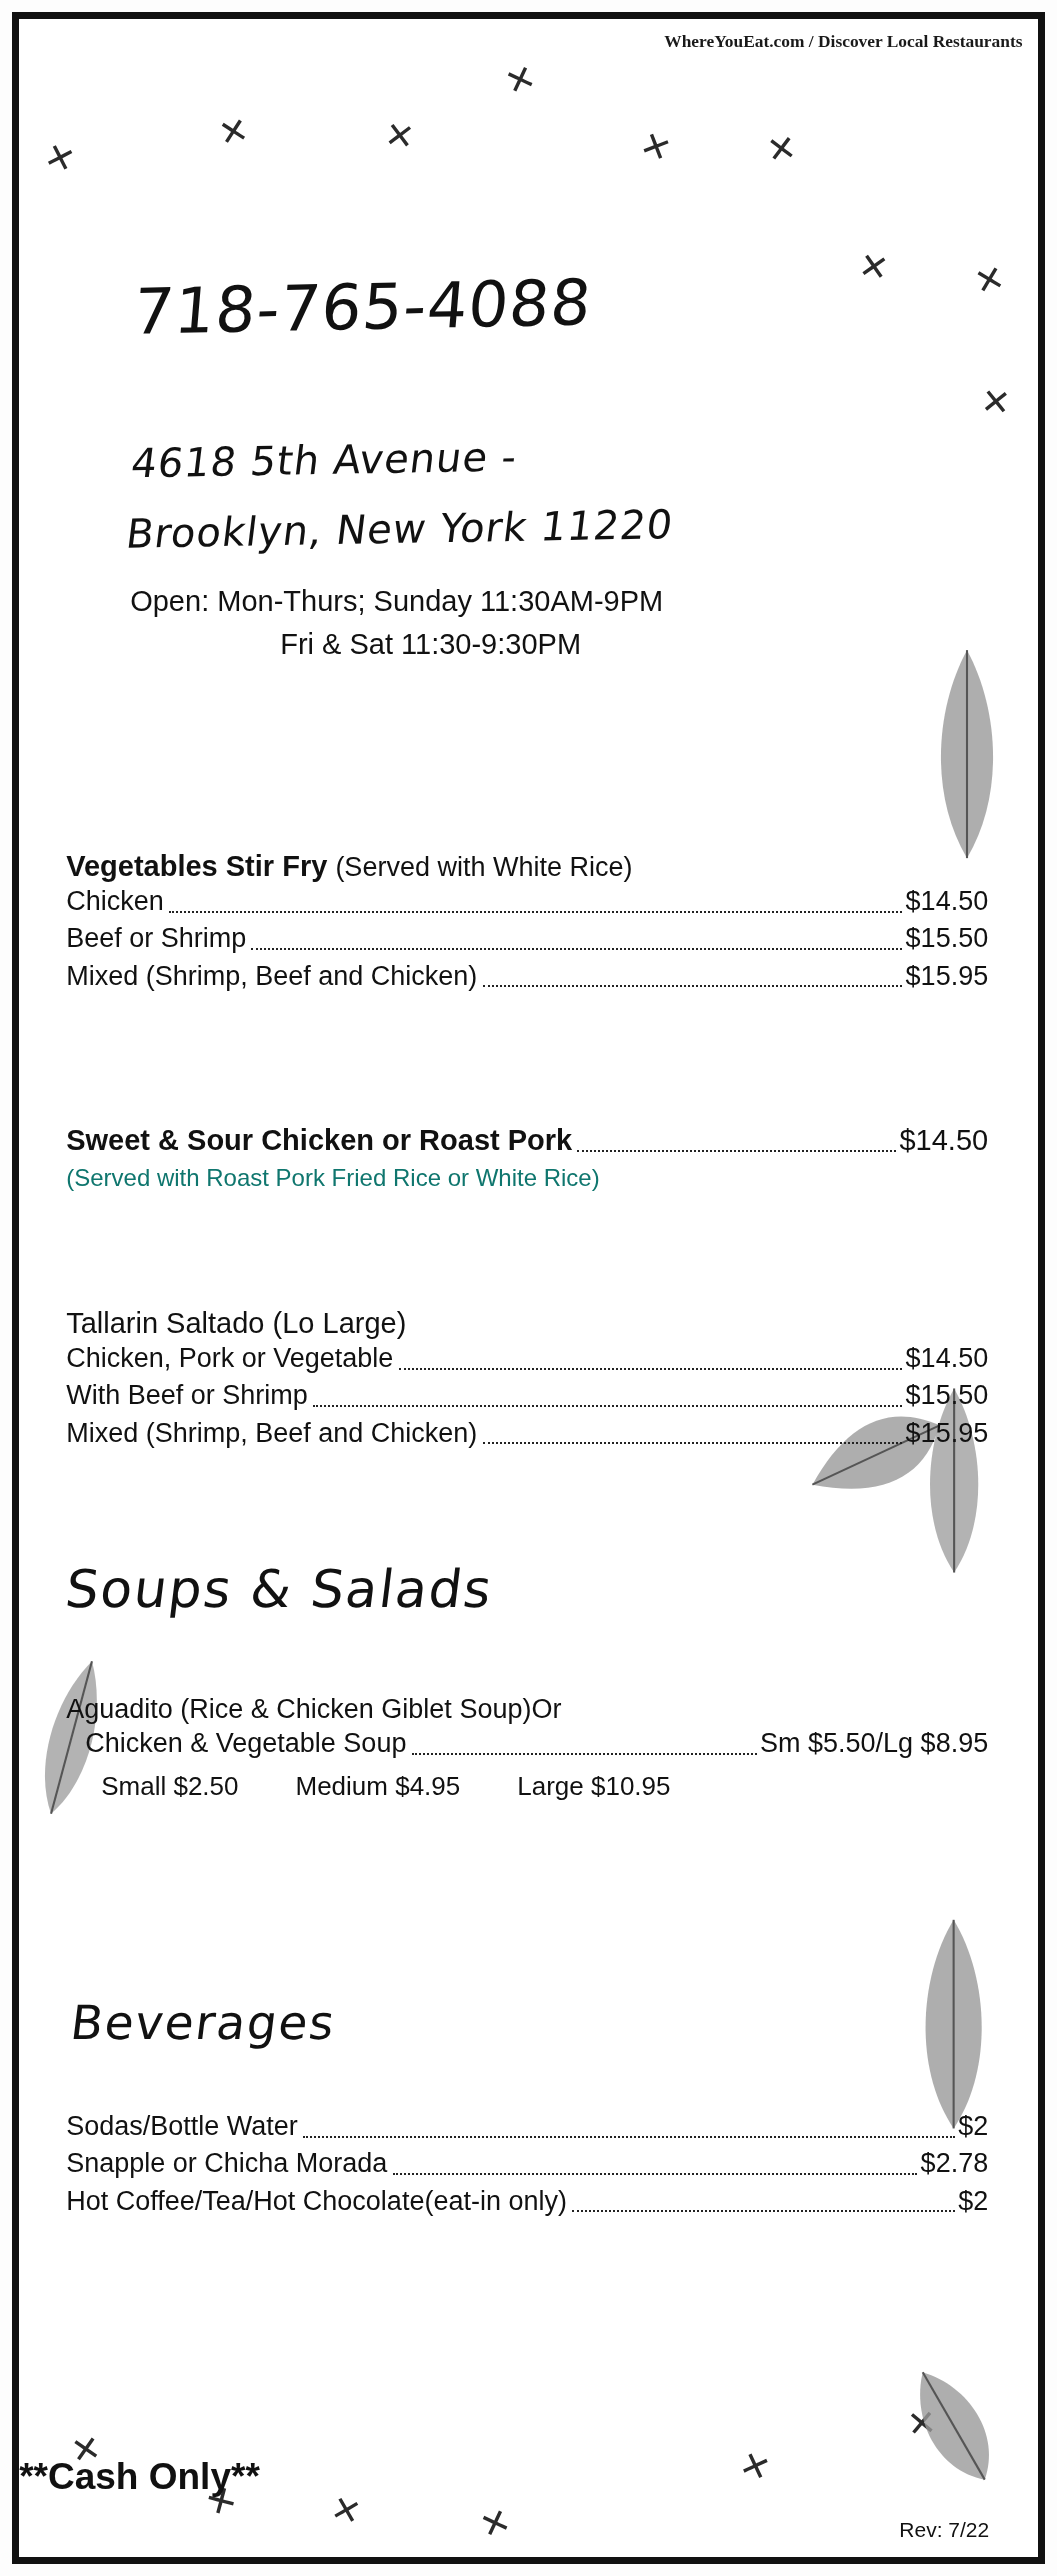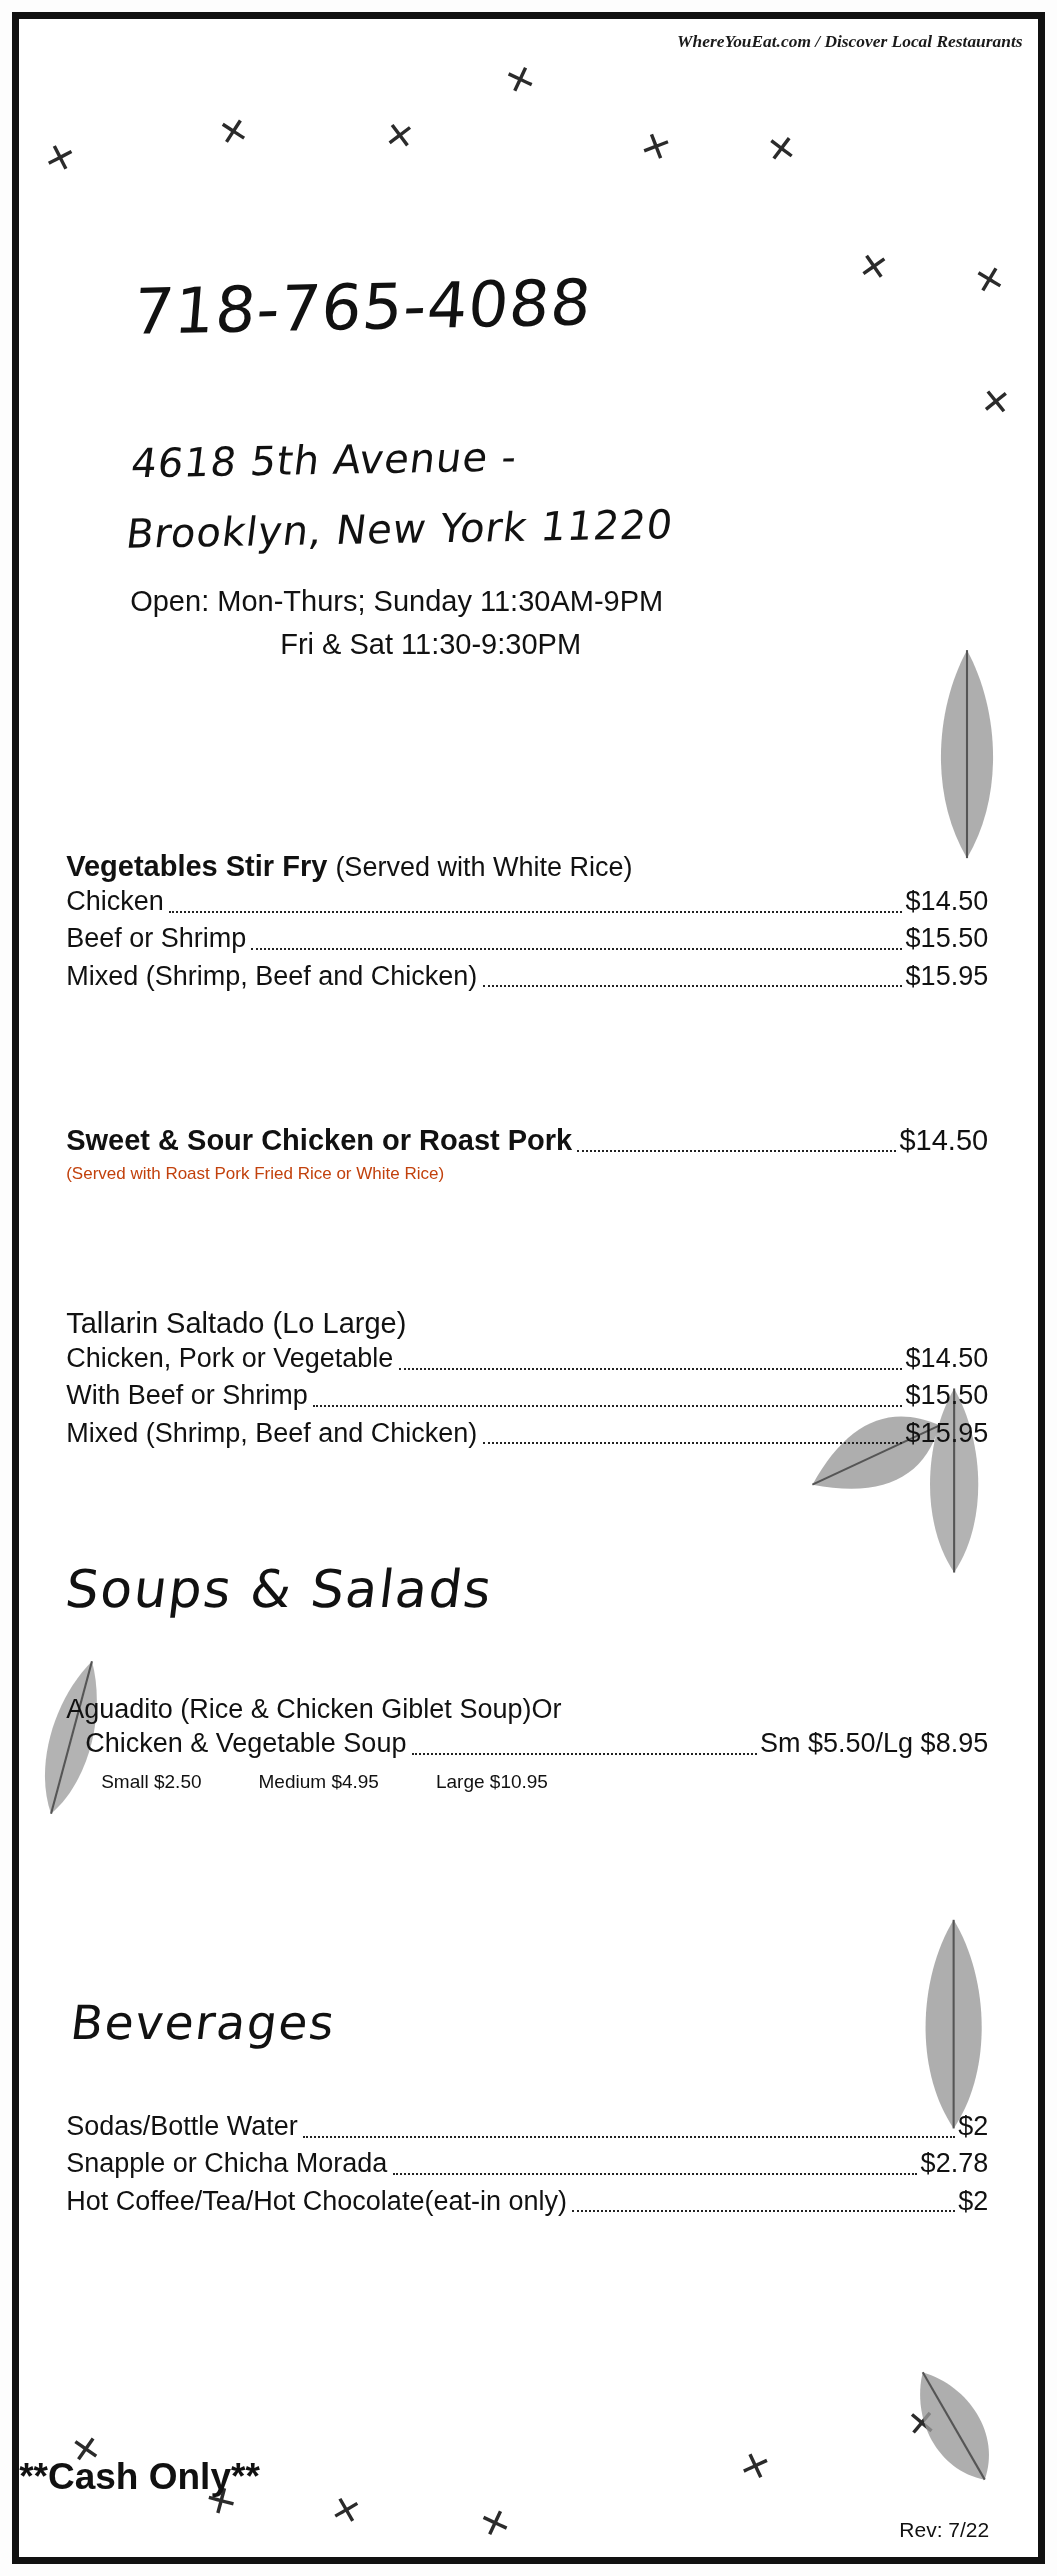--- a/index.html
+++ b/index.html
@@ -51,21 +51,20 @@
     font-family: "DejaVu Sans", sans-serif;
     color: #ececec;
   }
 
   
   .watermark {
     position: absolute;
     right: 15.7px;
     top: 12.2px;
     font-family: "Liberation Serif", serif;
-    font-style: italic;
     font-weight: bold;
     font-size: 17.4px;
     color: #1a1a1a;
     white-space: nowrap;
   }
 
   
   .track {
     position: absolute;
     color: #2b2b2b;
@@ -160,29 +159,29 @@
   .row .pr { flex: 0 0 auto; font-weight: 400; }
 
   .head-row {
     font-size: 29px;
     font-weight: bold;
     color: #111;
     white-space: nowrap;
   }
   .head-row .light { font-weight: normal; font-size: 27px; }
   .sub-note {
-    font-size: 17px;
-    color: #c2410c;
+    font-size: 24px;
+    color: #0f766e;
     margin-top: 3.5px;
   }
   .plain-line { font-size: 27px; color: #111; }
 
   .salad-sizes {
     display: flex;
-    font-size: 19px;
+    font-size: 26px;
     color: #111;
     margin-top: 8.7px;
     padding-left: 35px;
   }
   .salad-sizes span { margin-right: 57px; }
 
   #cash-only {
     position: absolute;
     left: 0; right: 0;
     top: 2437px;

